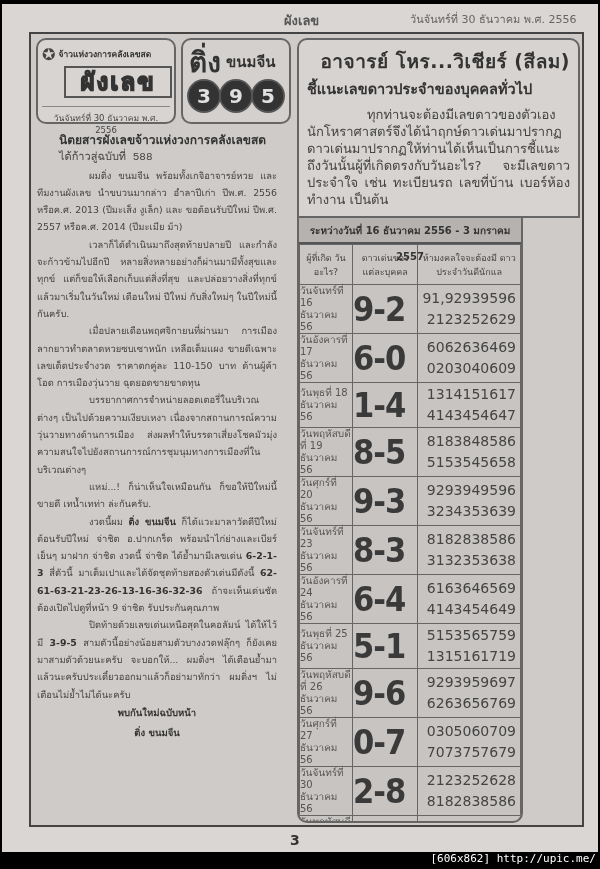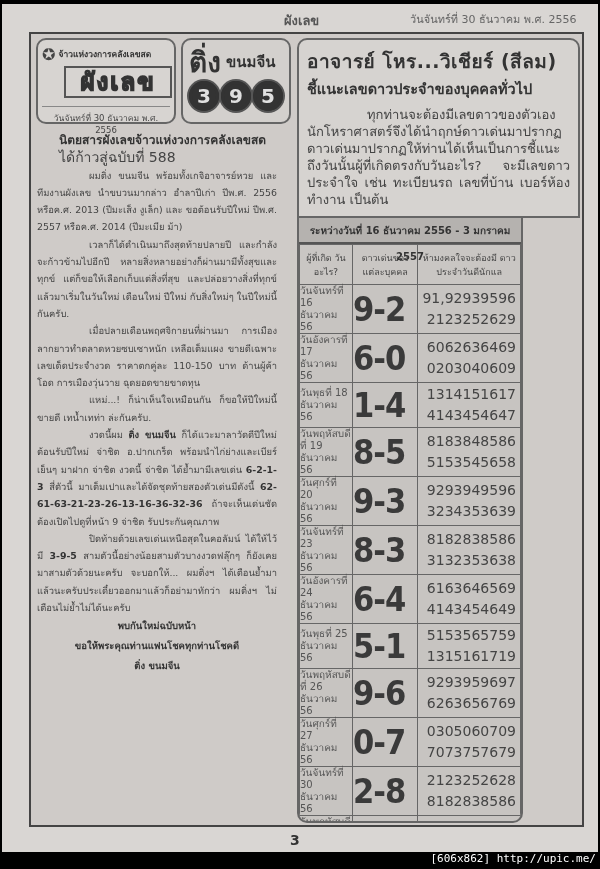--- a/index.html
+++ b/index.html
@@ -46,21 +46,21 @@
     width: 30px; height: 30px; border-radius: 50%; background: #333;
     color: #e0e0e0; font-size: 20px; font-weight: bold; text-align: center; line-height: 30px;
     box-shadow: 0 0 0 3px #333 inset, 0 0 0 2px #555;
   }
   
   .header-box {
     position: absolute; left: 266px; top: 4px; width: 283px; height: 180px;
     border: 2px solid #666; border-radius: 10px 10px 0 0; background: #d6d3d0;
     padding: 6px 8px;
   }
-  .h-title { font-size: 19px; font-weight: bold; color: #333; text-align: left; letter-spacing: 0.5px; }
+  .h-title { font-size: 19px; font-weight: bold; color: #333; text-align: right; letter-spacing: 0.5px; }
   .h-sub { font-size: 14.5px; font-weight: bold; color: #333; text-align: left; margin-top: 1px; }
   .h-intro { font-size: 13px; color: #444; line-height: 17px; margin-top: 6px; text-indent: 60px; text-align: justify; }
   
   .tbl-wrap {
     position: absolute; left: 266px; top: 184px; width: 226px; height: 605px;
     border: 2px solid #666; border-top: none; border-radius: 0 0 10px 10px;
     background: #c7c4c1; overflow: hidden;
   }
   .range-bar {
     height: 26px; background: #b5b2af; border-bottom: 2px solid #555;
@@ -72,21 +72,21 @@
   td.day { width: 54px; font-size: 10px; color: #555; text-align: left; line-height: 12px; height: 44.8px; }
   td.pair { width: 68px; font-size: 34px; font-weight: bold; color: #3a3a3a; text-align: left; letter-spacing: -1px; font-family: "DejaVu Sans Condensed", "DejaVu Sans", sans-serif; }
   td.nums { font-size: 14px; color: #444; padding: 0 4px; font-family: "DejaVu Sans", sans-serif; }
   .num-row { display: flex; justify-content: flex-end; line-height: 21px; }
   
   .left-col {
     position: absolute; left: 6px; top: 98px; width: 240px; height: 690px;
     font-size: 9.4px; color: #444; line-height: 17.3px;
   }
   .lc-head { font-weight: bold; font-size: 12px; padding-left: 22px; color: #333; }
-  .lc-issue { padding-left: 22px; font-size: 14px; }
+  .lc-issue { padding-left: 22px; font-size: 11px; font-family: Liberation Mono, monospace; }
   .lc-p { text-align: justify; }
   .lc-p.ind { text-indent: 52px; }
   .lc-p b { font-weight: bold; color: #333; }
   .lc-sign { text-align: center; font-weight: bold; color: #333; font-size: 9.5px; line-height: 20px; }
   .page-num { position: absolute; left: 288px; top: 828px; font-size: 14px; font-weight: bold; color: #333; }
   .watermark { position: absolute; right: 4px; top: 852px; font-size: 11px; color: #fff; font-family: "DejaVu Sans Mono", monospace; }
 </style>
 </head>
 <body>
 
@@ -418,36 +418,36 @@
           </tbody>
       </table>
     </div>
 
     <div class="left-col">
       <div class="lc-head">นิตยสารผังเลขจ้าวแห่งวงการคลังเลขสด</div>
       <div class="lc-issue">ได้ก้าวสู่ฉบับที่ 588</div>
       <p class="lc-p ind">ผมติ่ง ขนมจีน พร้อมทั้งเกจิอาจารย์หวย และทีมงานผังเลข นำขบวนมากล่าว อำลาปีเก่า ปีพ.ศ. 2556 หรือค.ศ. 2013 (ปีมะเส็ง งูเล็ก) และ ขอต้อนรับปีใหม่ ปีพ.ศ. 2557 หรือค.ศ. 2014 (ปีมะเมีย ม้า)</p>
       <p class="lc-p ind">เวลาก็ได้ดำเนินมาถึงสุดท้ายปลายปี และกำลังจะก้าวข้ามไปอีกปี หลายสิ่งหลายอย่างก็ผ่านมามีทั้งสุขและทุกข์ แต่ก็ขอให้เลือกเก็บแต่สิ่งที่สุข และปล่อยวางสิ่งที่ทุกข์ แล้วมาเริ่มในวันใหม่ เดือนใหม่ ปีใหม่ กับสิ่งใหม่ๆ ในปีใหม่นี้กันครับ.</p>
       <p class="lc-p ind">เมื่อปลายเดือนพฤศจิกายนที่ผ่านมา การเมืองลากยาวทำตลาดหวยซบเซาหนัก เหลือเต็มแผง ขายดีเฉพาะเลขเด็ดประจำงวด ราคาตกคู่ละ 110-150 บาท ด้านผู้ค้าโอด การเมืองวุ่นวาย ฉุดยอดขายขาดทุน</p>
+      <p class="lc-p ind">บรรยากาศการจำหน่ายลอตเตอรี่ในบริเวณต่างๆ เป็นไปด้วยความเงียบเหงา เนื่องจากสถานการณ์ความวุ่นวายทางด้านการเมือง ส่งผลทำให้บรรดาเสี่ยงโชคมัวมุ่งความสนใจไปยังสถานการณ์การชุมนุมทางการเมืองที่ในบริเวณต่างๆ</p>
       <p class="lc-p ind">แหม่...! ก็น่าเห็นใจเหมือนกัน ก็ขอให้ปีใหม่นี้ขายดี เทน้ำเทท่า ล่ะกันครับ.</p>
       <p class="lc-p ind">
         <span>งวดนี้ผม</span>
         <b>ติ่ง ขนมจีน</b>
         <span>ก็ได้แวะมาลาวัดดีปีใหม่ต้อนรับปีใหม่ จ่าชิต อ.ปากเกร็ด พร้อมนำไก่ย่างและเบียร์เย็นๆ มาฝาก จ่าชิต งวดนี้ จ่าชิต ได้ย้ำมามีเลขเด่น</span>
         <b>6-2-1-3</b>
         <span>สี่ตัวนี้ มาเต็มเปาและได้จัดชุดท้ายสองตัวเด่นมีดังนี้</span>
         <b>62-61-63-21-23-26-13-16-36-32-36</b>
         <span>ถ้าจะเห็นเด่นชัด ต้องเปิดไปดูที่หน้า 9 จ่าชิต รับประกันคุณภาพ</span>
       </p>
       <p class="lc-p ind">
         <span>ปิดท้ายด้วยเลขเด่นเหนือสุดในคอลัมน์ ได้ให้ไว้มี</span>
         <b>3-9-5</b>
         <span>สามตัวนี้อย่างน้อยสามตัวบางงวดฟลุ๊กๆ ก็ยังเคยมาสามตัวด้วยนะครับ จะบอกให้... ผมติ่งฯ ได้เตือนย้ำมาแล้วนะครับประเดี๋ยวออกมาแล้วก็อย่ามาทักว่า ผมติ่งฯ ไม่เตือนไม่ย้ำไม่ได้นะครับ</span>
       </p>
       <div class="lc-sign">พบกันใหม่ฉบับหน้า</div>
-      <div class="lc-sign">ขอให้พระคุณท่านแฟนโชคทุกท่านโชคดี</div>
       <div class="lc-sign">ติ่ง ขนมจีน</div>
     </div>
   </div>
 
   <div class="page-num">3</div>
 </div>
 <div class="watermark">[606x862] http://upic.me/</div>
 
 </body></html>

